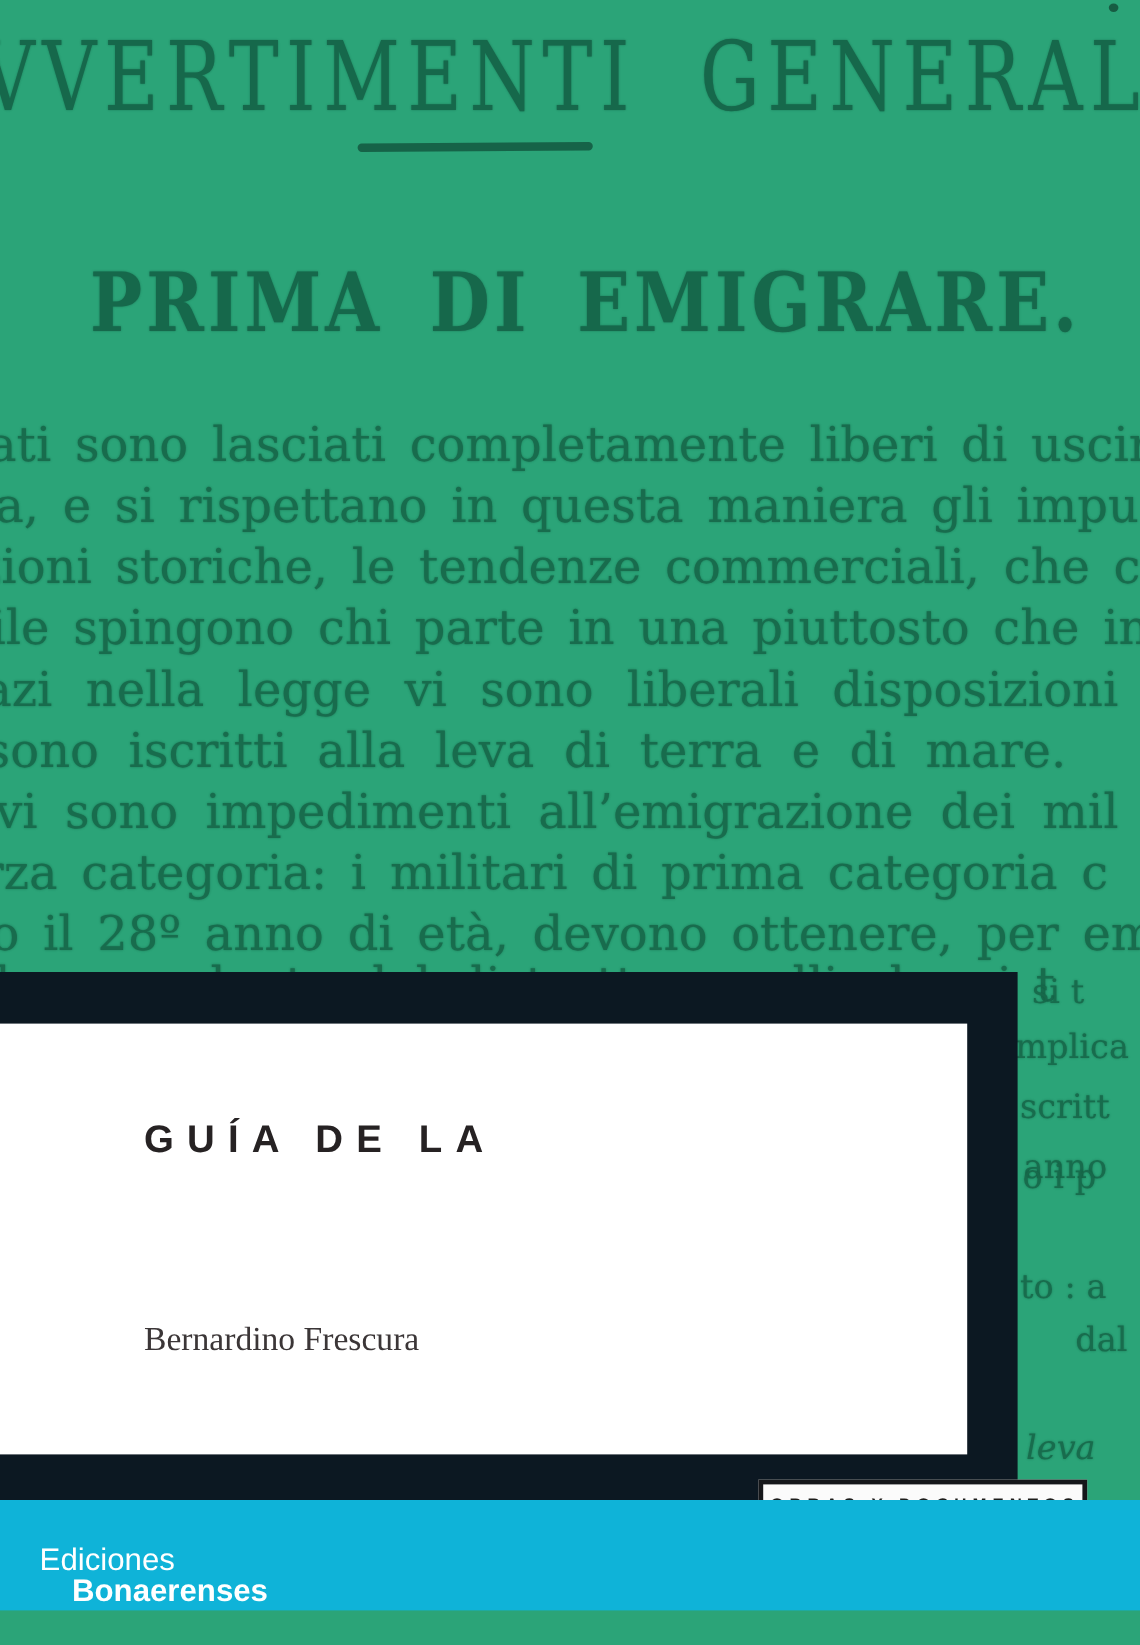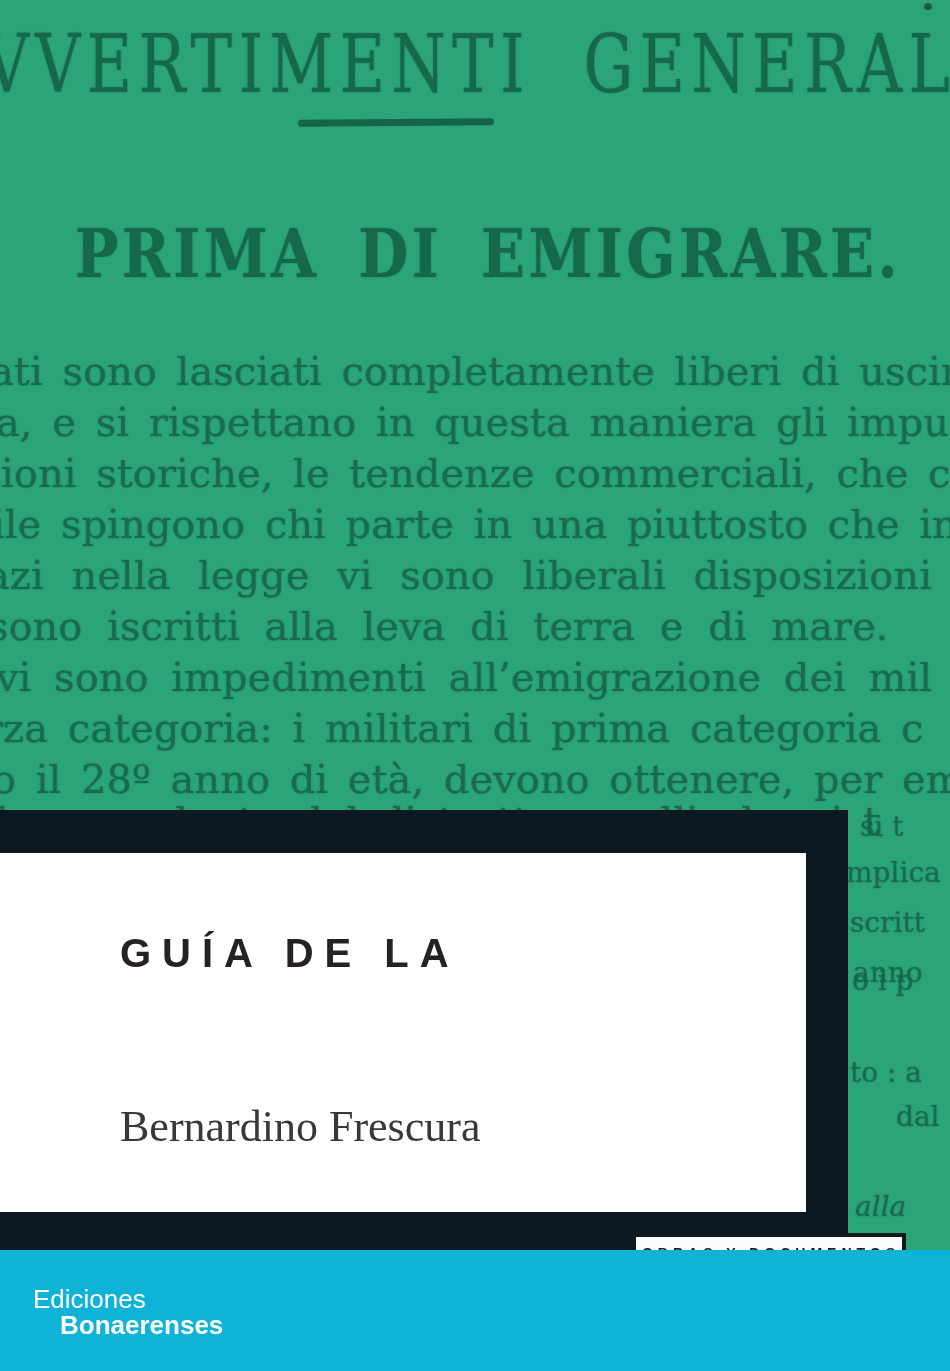--- a/index.html
+++ b/index.html
@@ -47,43 +47,43 @@
     position:absolute;left:0;top:810px;width:848px;height:440px;
     background:#0C1822;
   }
   .white-box{
     position:absolute;left:0;top:853px;width:806px;height:359px;
     background:#FFFFFF;
   }
   .title-line{
     position:absolute;left:120px;
     font-family:"Liberation Sans", sans-serif;
-    font-weight:bold;font-size:40px;letter-spacing:11px;
+    font-weight:bold;font-size:32px;letter-spacing:11px;
     color:#262223;white-space:nowrap;
   }
   .author{
     position:absolute;left:120px;top:1101px;
     font-family:"Liberation Serif", serif;
-    font-size:44px;color:#3B3637;white-space:nowrap;
+    font-size:28px;color:#3B3637;white-space:nowrap;
   }
   
   .series-badge{
     position:absolute;left:632px;top:1233px;width:274px;height:39px;
     background:#FBFBFB;border:4px solid #15171A;
     box-sizing:border-box;
     display:flex;align-items:center;justify-content:center;
   }
   .series-badge span{
     font-family:"Liberation Sans", sans-serif;
     font-weight:bold;font-size:14px;letter-spacing:5px;
     color:#1D1D1B;white-space:nowrap;transform:translateX(2px);
   }
   
   .cyan-band{
-    position:absolute;left:0;top:1250px;width:950px;height:121px;
+    position:absolute;left:0;top:1250px;width:950px;height:92px;
     background:#0FB3D8;
   }
   .publisher{
     position:absolute;left:33px;top:36px;
     font-family:"Liberation Sans", sans-serif;
     color:#FFFFFF;line-height:26px;font-size:26px;
   }
   .publisher .bold{font-weight:bold;margin-left:27px;}
 </style>
 </head>
@@ -110,21 +110,21 @@
   <div class="scan-text scan-line" style="top:756px;left:-8px">o il 28º anno di età, devono ottenere, per em</div>
   <div class="scan-text scan-line" style="top:798px;left:-4px">l comandante del distretto, quelli che si t</div>
 
   <div class="scan-text frag" style="top:810px;left:860px">si t</div>
   <div class="scan-text frag" style="top:856px;left:846px">mplica</div>
   <div class="scan-text frag" style="top:906px;left:850px">scritt</div>
   <div class="scan-text frag" style="top:956px;left:853px">anno</div>
   <div class="scan-text frag" style="top:964px;left:852px">o i p</div>
   <div class="scan-text frag" style="top:1056px;left:850px">to : a</div>
   <div class="scan-text frag" style="top:1100px;left:896px">dal</div>
-  <div class="scan-text frag italic" style="top:1190px;left:855px">alla</div>
+  <div class="scan-text frag italic" style="top:1190px;left:855px">leva</div>
 
   <div class="black-frame"></div>
   <div class="white-box"></div>
 
   <div class="title-line" style="top:931px">GUÍA DE LA</div>
   <div class="author">Bernardino Frescura</div>
 
   <div class="series-badge">
     <span>OBRAS Y DOCUMENTOS</span>
   </div>

